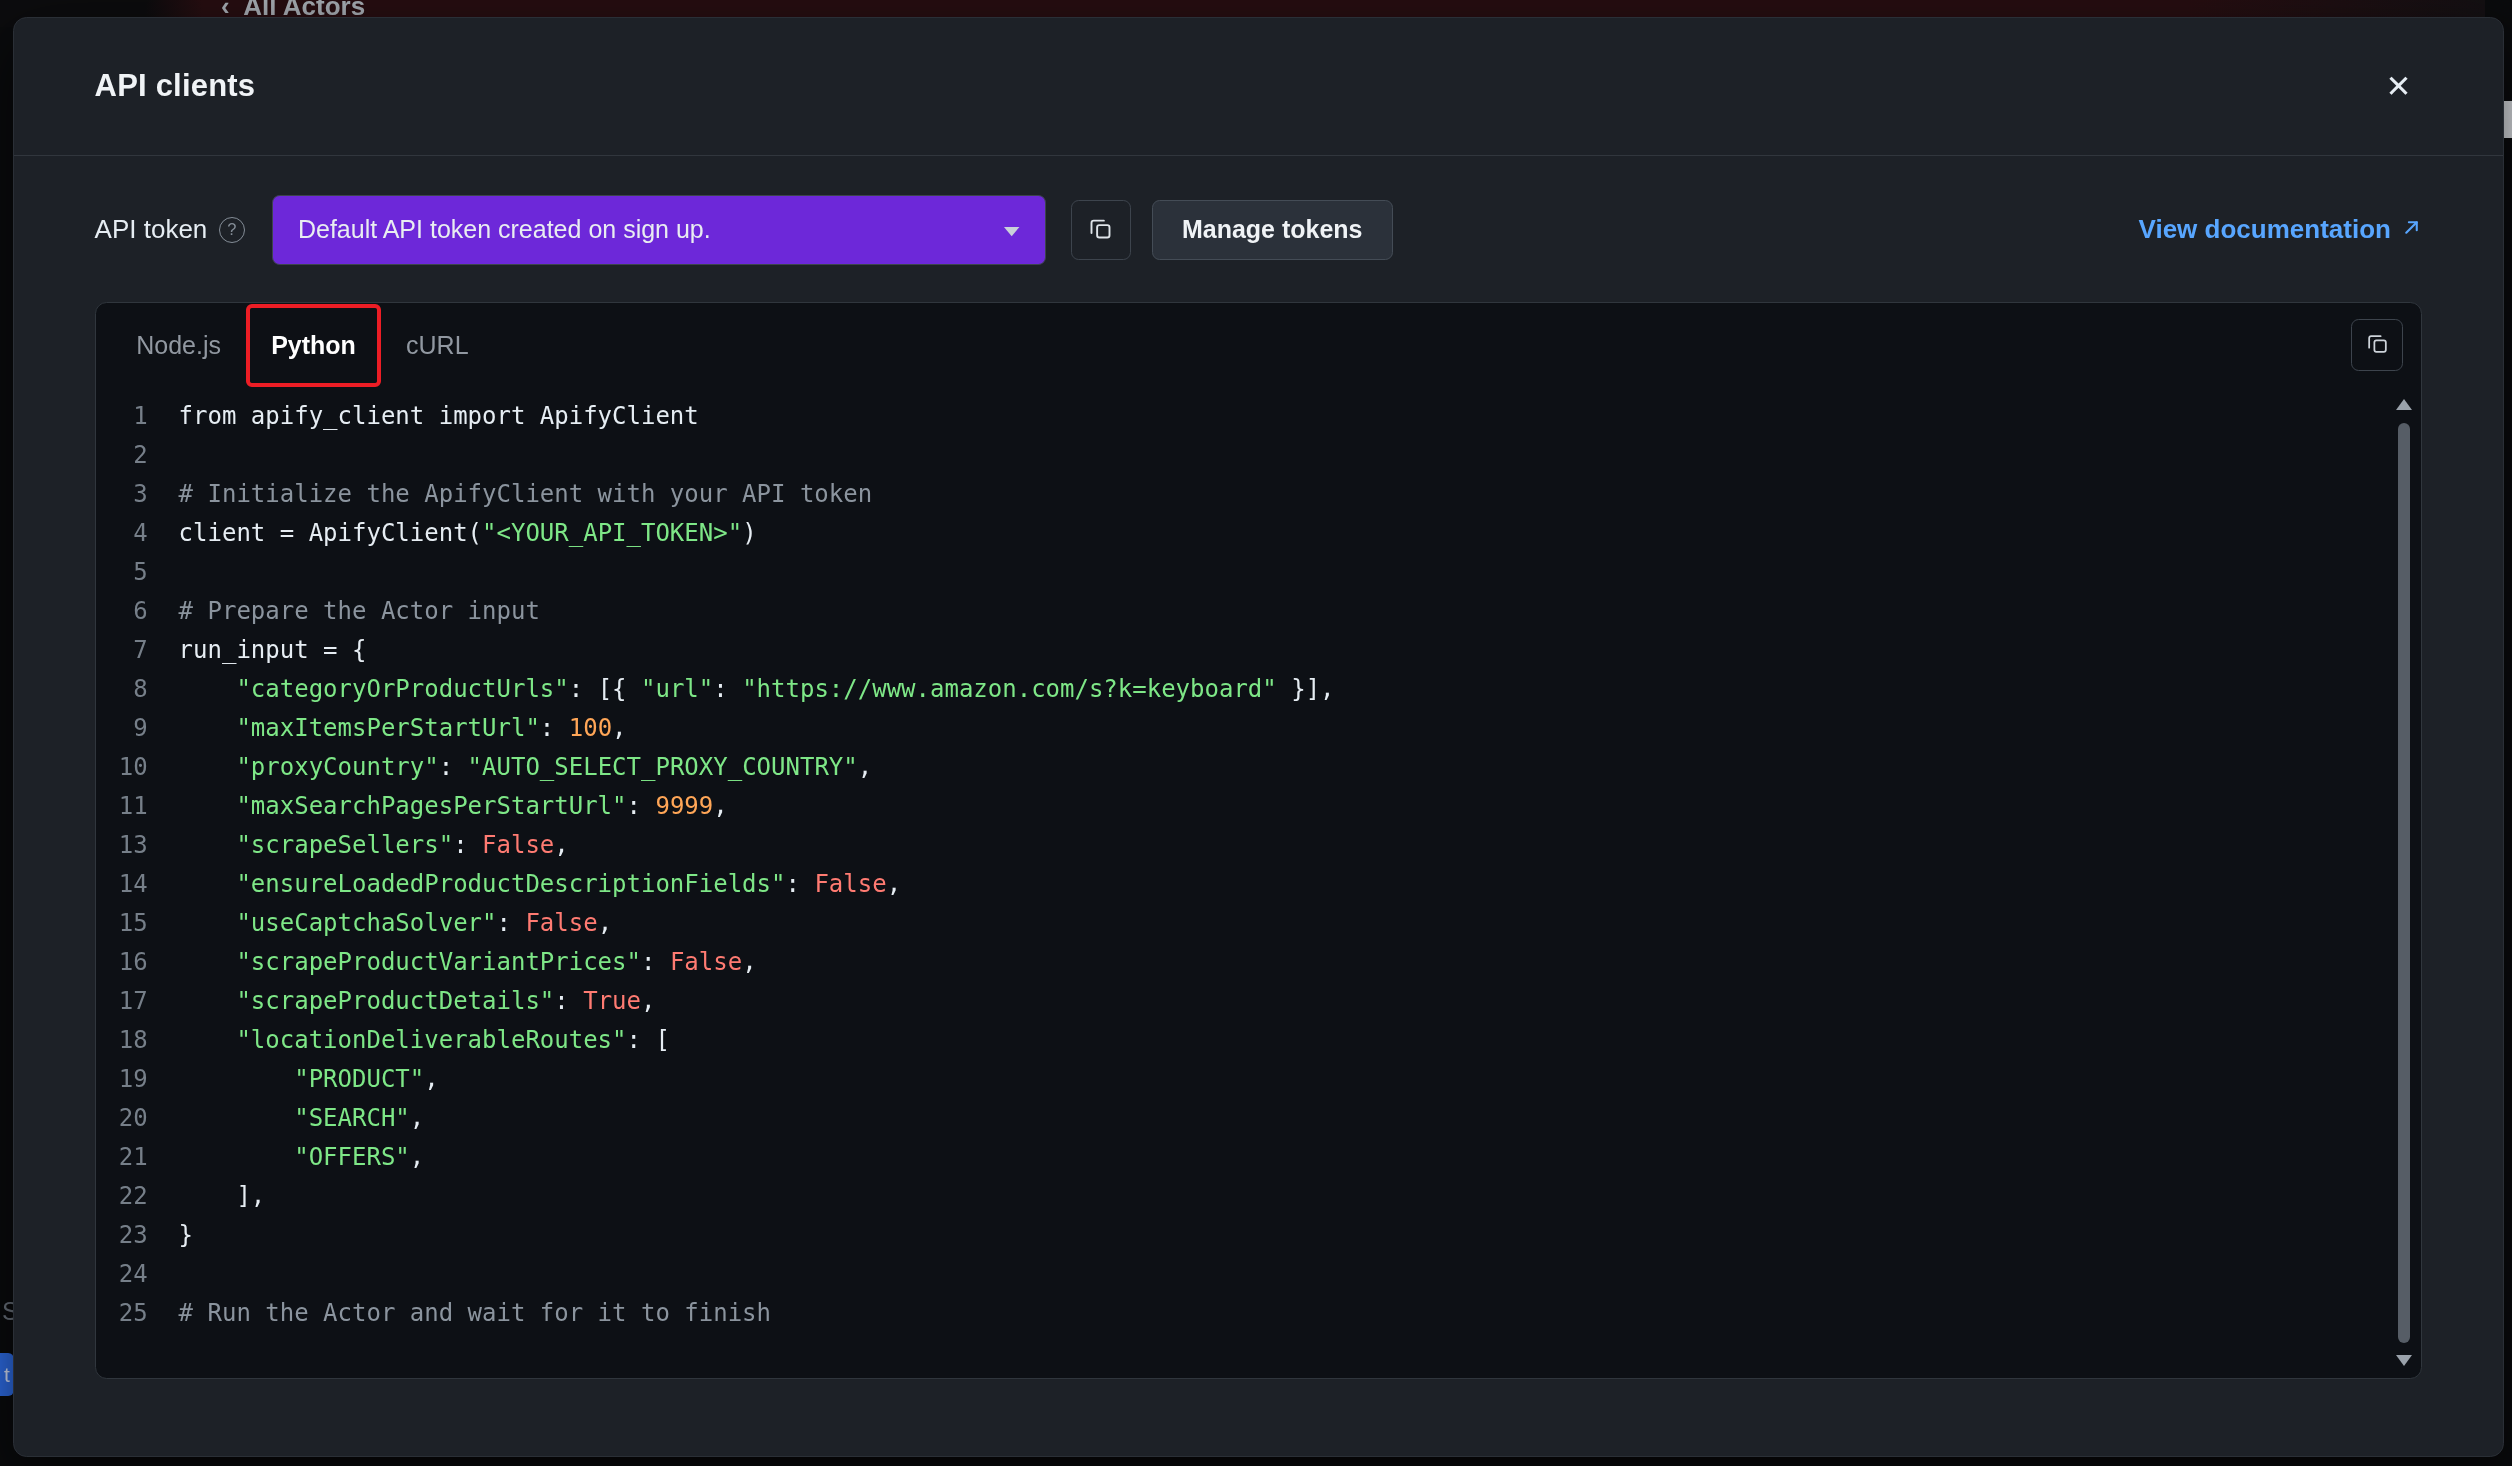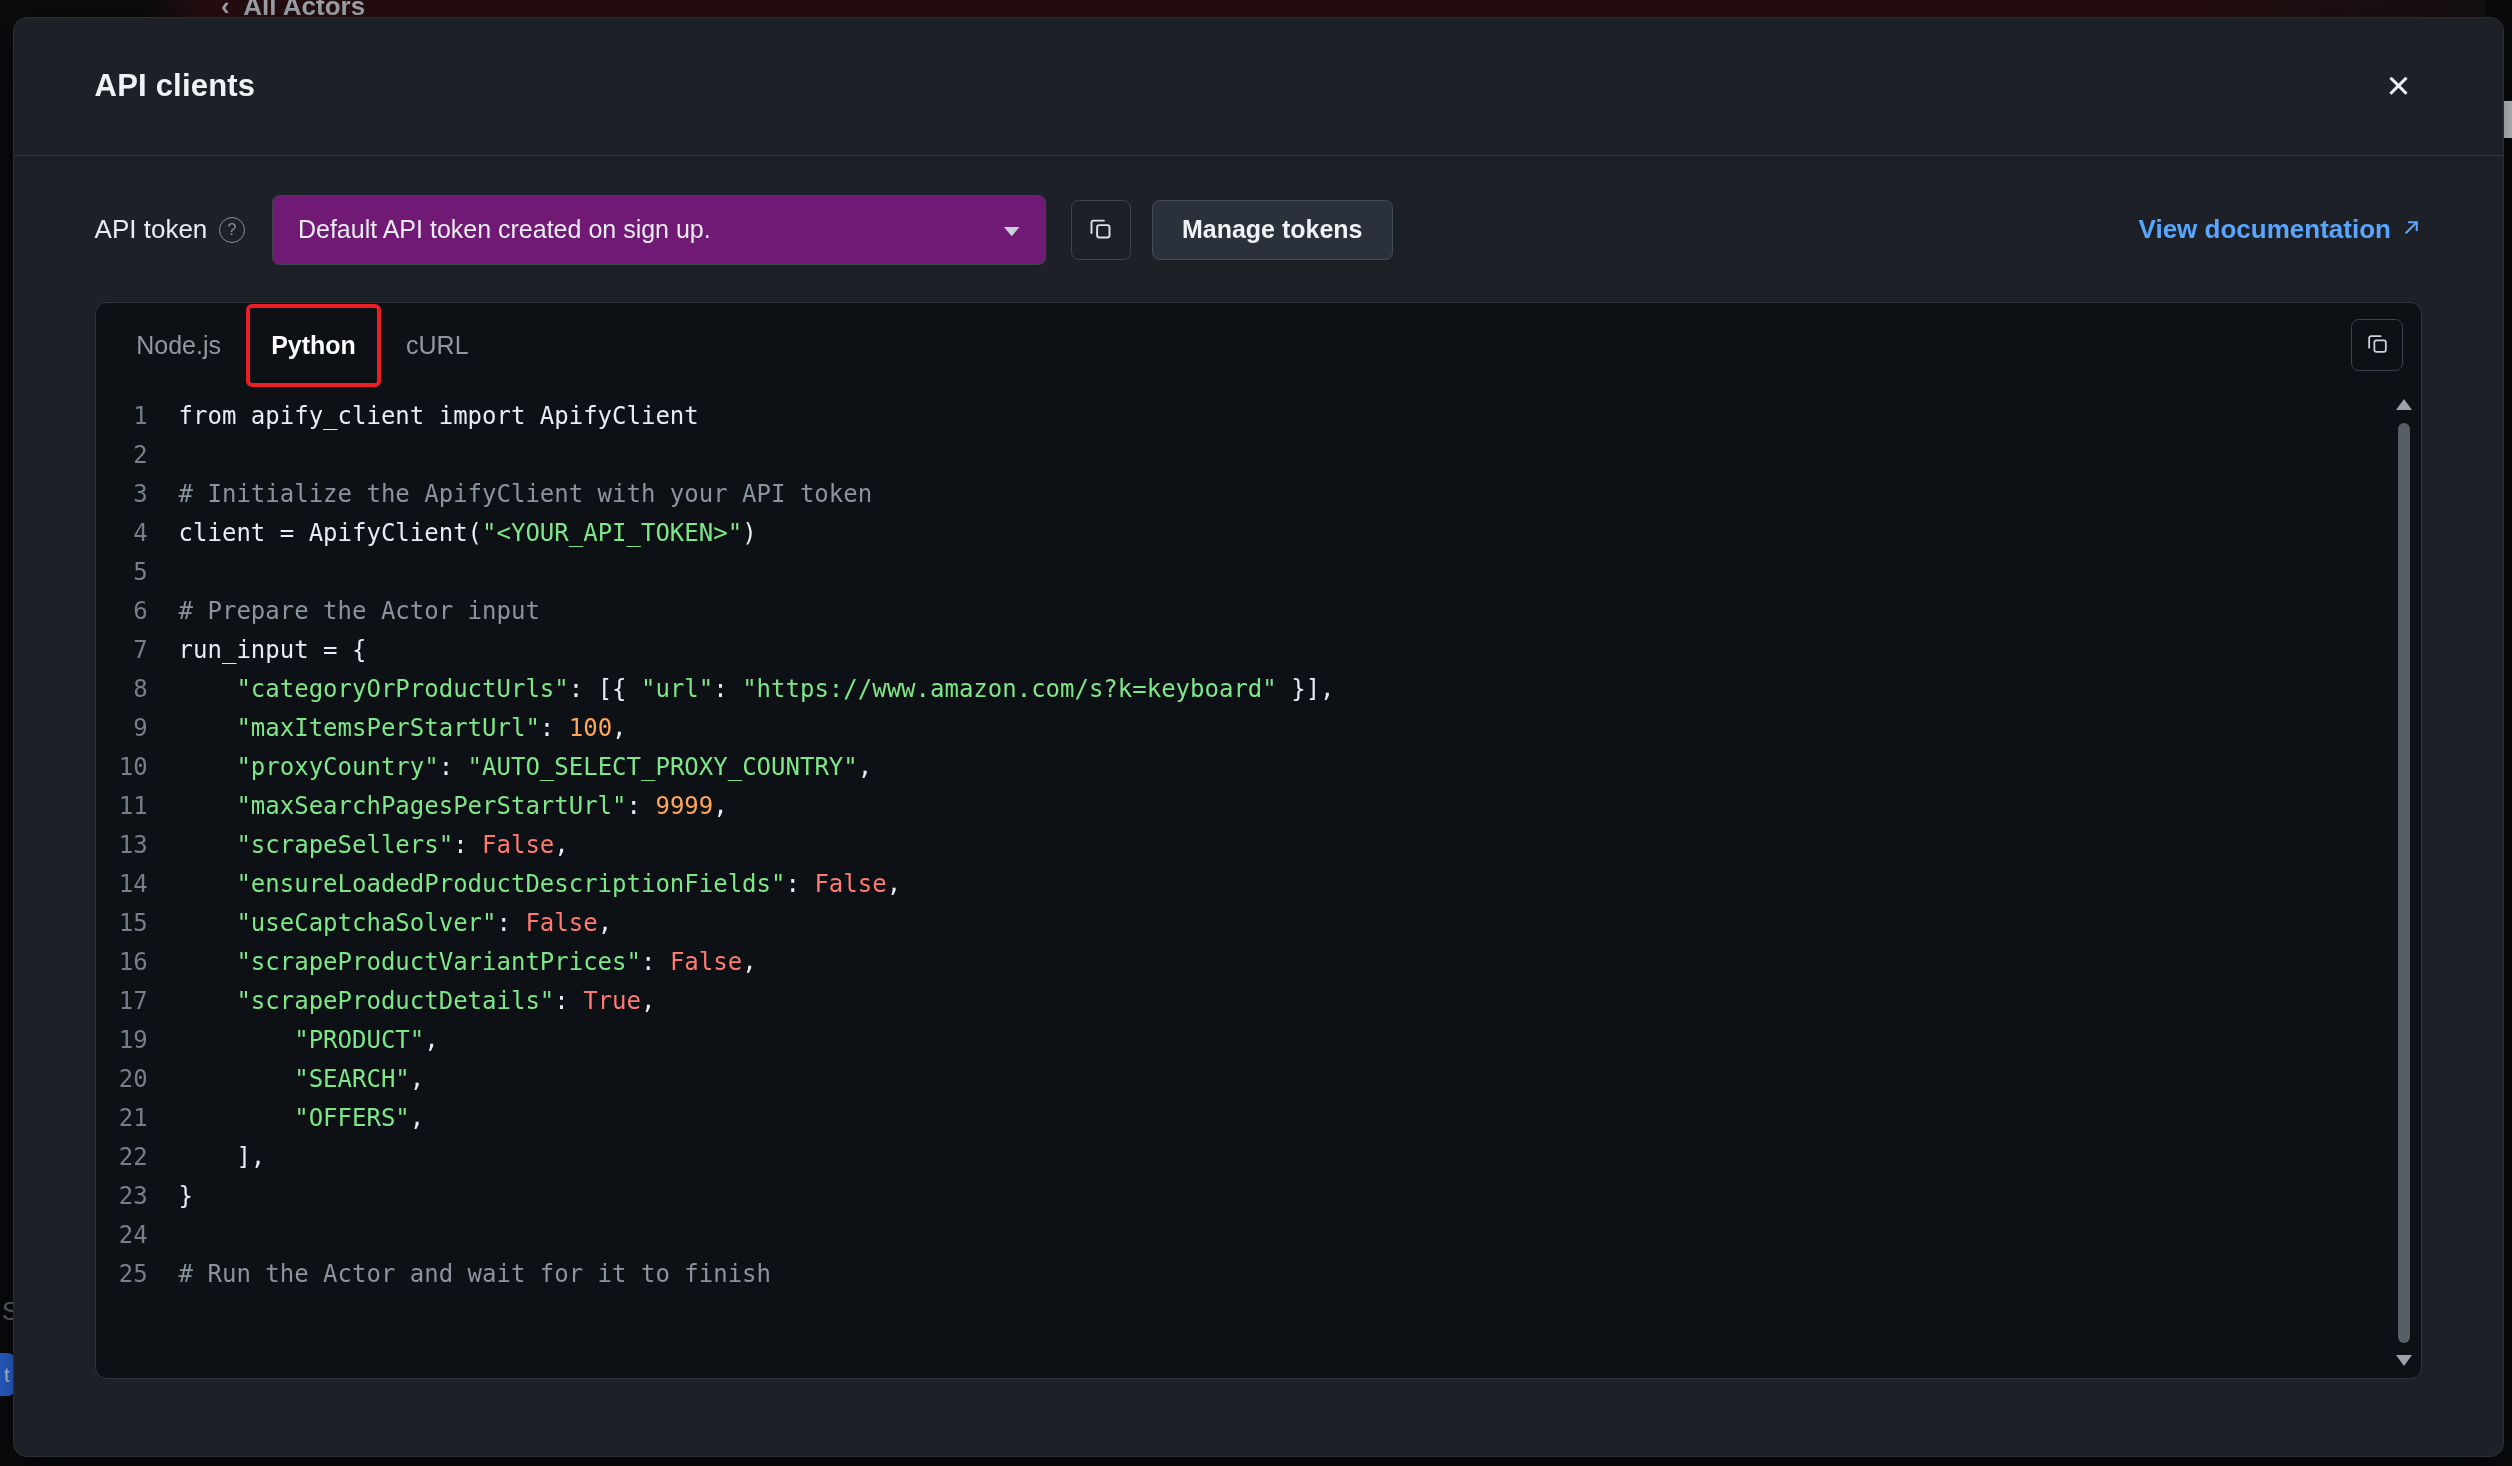--- a/index.html
+++ b/index.html
@@ -63,21 +63,21 @@
 
   
   .token-row{display:flex;align-items:center;height:70px;flex:none;}
   .token-label{font-size:26px;color:#e6edf3;margin-right:11.6px;}
   .help-icon{
     width:26px;height:26px;border:1.9px solid #848d97;border-radius:50%;
     color:#848d97;font-size:16.5px;display:grid;place-items:center;margin-right:27px;flex:none;
   }
   .token-select{
     width:774px;height:70px;display:flex;align-items:center;justify-content:space-between;
-    padding:0 25px;background:#701a75;border:1px solid #3d444d;border-radius:7.7px;
+    padding:0 25px;background:#6d28d9;border:1px solid #3d444d;border-radius:7.7px;
     font-size:25px;color:#e9edf1;cursor:pointer;flex:none;
   }
   .icon-btn{
     width:60px;height:60px;border:1px solid #3d444d;border-radius:7.7px;
     display:grid;place-items:center;background:transparent;color:#dfe4e9;cursor:pointer;flex:none;
   }
   .copy-token-btn{margin-left:25px;}
   .manage-btn{
     margin-left:21px;height:60px;padding:0 29px;background:#2b313a;
     border:1px solid #444c56;border-radius:7.7px;color:#f0f3f6;
@@ -270,20 +270,24 @@
             </div>
             <div class="code-line">
               <span class="ln">16</span>
               <span class="src"><span class="tok-d">    </span><span class="tok-s">"scrapeProductVariantPrices"</span><span class="tok-d">: </span><span class="tok-b">False</span><span class="tok-d">,</span></span>
             </div>
             <div class="code-line">
               <span class="ln">17</span>
               <span class="src"><span class="tok-d">    </span><span class="tok-s">"scrapeProductDetails"</span><span class="tok-d">: </span><span class="tok-b">True</span><span class="tok-d">,</span></span>
             </div>
             <div class="code-line">
+              <span class="ln">18</span>
+              <span class="src"><span class="tok-d">    </span><span class="tok-s">"locationDeliverableRoutes"</span><span class="tok-d">: [</span></span>
+            </div>
+            <div class="code-line">
               <span class="ln">19</span>
               <span class="src"><span class="tok-d">        </span><span class="tok-s">"PRODUCT"</span><span class="tok-d">,</span></span>
             </div>
             <div class="code-line">
               <span class="ln">20</span>
               <span class="src"><span class="tok-d">        </span><span class="tok-s">"SEARCH"</span><span class="tok-d">,</span></span>
             </div>
             <div class="code-line">
               <span class="ln">21</span>
               <span class="src"><span class="tok-d">        </span><span class="tok-s">"OFFERS"</span><span class="tok-d">,</span></span>

